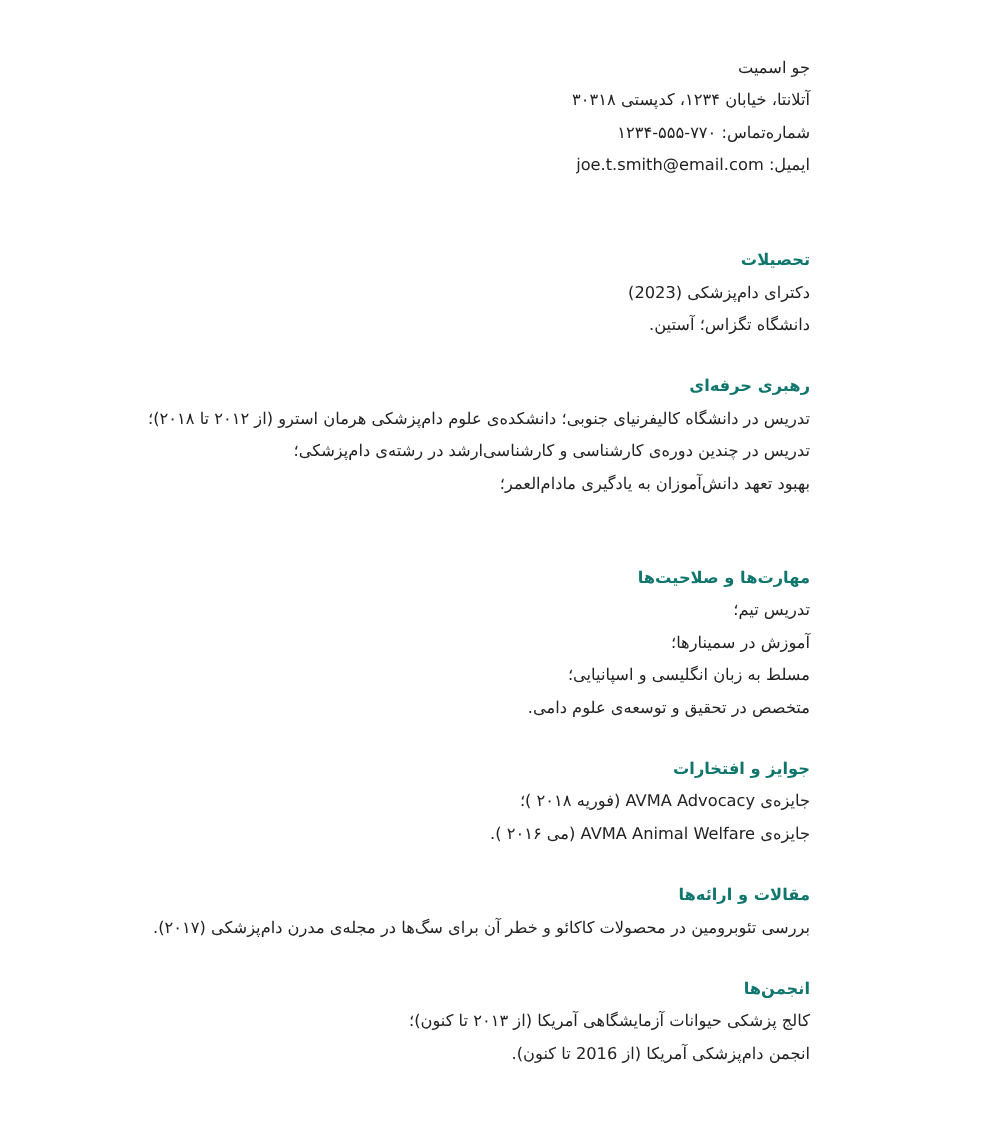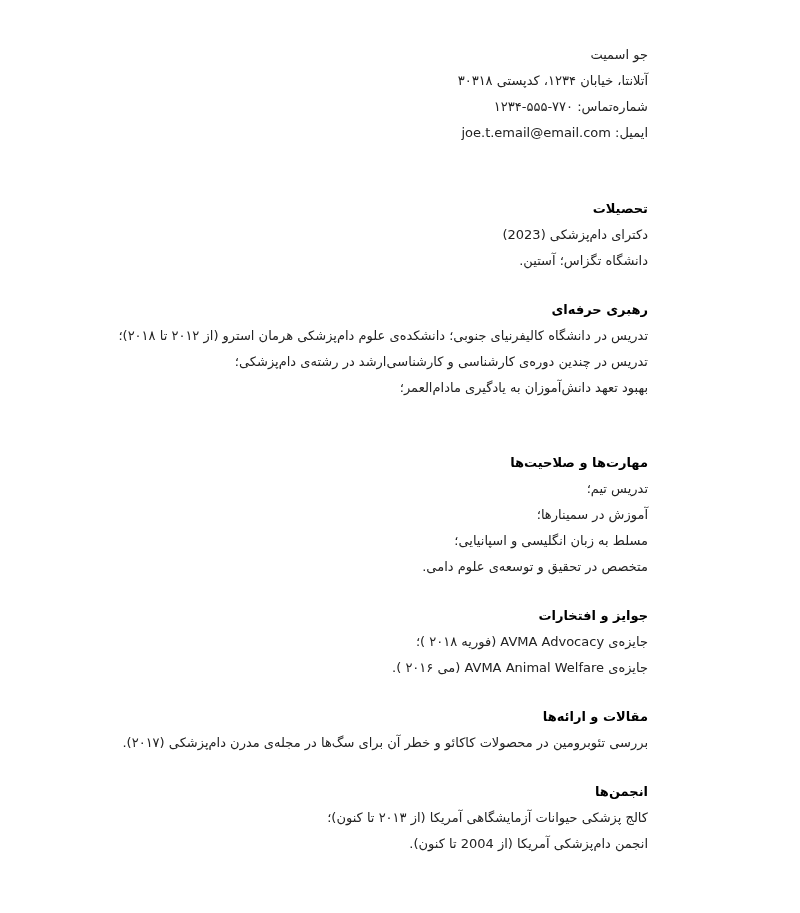--- a/index.html
+++ b/index.html
@@ -28,32 +28,32 @@
       right: 168px;
       direction: rtl;
       text-align: right;
       font-size: 13px;
       line-height: 16px;
       white-space: nowrap;
       unicode-bidi: plaintext;
     }
     .heading {
       font-weight: bold;
-      color: #000000;
+      color: #0f766e;
     }
   </style>
 </head>
 <body>
 
 <div class="page">
 
   <div class="line" style="top:47px">جو اسمیت</div>
   <div class="line" style="top:73px">آتلانتا، خیابان ۱۲۳۴، کدپستی ۳۰۳۱۸</div>
   <div class="line" style="top:99px">شماره‌تماس: ۷۷۰-۵۵۵-۱۲۳۴</div>
-  <div class="line" style="top:125px">ایمیل: joe.t.email@email.com</div>
+  <div class="line" style="top:125px">ایمیل: joe.t.smith@email.com</div>
 
   <div class="line heading" style="top:201px">تحصیلات</div>
   <div class="line" style="top:227px">دکترای دام‌پزشکی (2023)</div>
   <div class="line" style="top:253px">دانشگاه تگزاس؛ آستین.</div>
 
   <div class="line heading" style="top:302px">رهبری حرفه‌ای</div>
   <div class="line" style="top:328px">تدریس در دانشگاه کالیفرنیای جنوبی؛ دانشکده‌ی علوم دام‌پزشکی هرمان استرو (از ۲۰۱۲ تا ۲۰۱۸)؛</div>
   <div class="line" style="top:354px">تدریس در چندین دوره‌ی کارشناسی و کارشناسی‌ارشد در رشته‌ی دام‌پزشکی؛</div>
   <div class="line" style="top:380px">بهبود تعهد دانش‌آموزان به یادگیری مادام‌العمر؛</div>
 
@@ -65,15 +65,15 @@
 
   <div class="line heading" style="top:608px">جوایز و افتخارات</div>
   <div class="line" style="top:634px">جایزه‌ی AVMA Advocacy (فوریه ۲۰۱۸ )؛</div>
   <div class="line" style="top:660px">جایزه‌ی AVMA Animal Welfare (می ۲۰۱۶ ).</div>
 
   <div class="line heading" style="top:709px">مقالات و ارائه‌ها</div>
   <div class="line" style="top:735px">بررسی تئوبرومین در محصولات کاکائو و خطر آن برای سگ‌ها در مجله‌ی مدرن دام‌پزشکی (۲۰۱۷).</div>
 
   <div class="line heading" style="top:784px">انجمن‌ها</div>
   <div class="line" style="top:810px">کالج پزشکی حیوانات آزمایشگاهی آمریکا (از ۲۰۱۳ تا کنون)؛</div>
-  <div class="line" style="top:836px">انجمن دام‌پزشکی آمریکا (از 2004 تا کنون).</div>
+  <div class="line" style="top:836px">انجمن دام‌پزشکی آمریکا (از 2016 تا کنون).</div>
 
 </div>
 
 </body></html>

